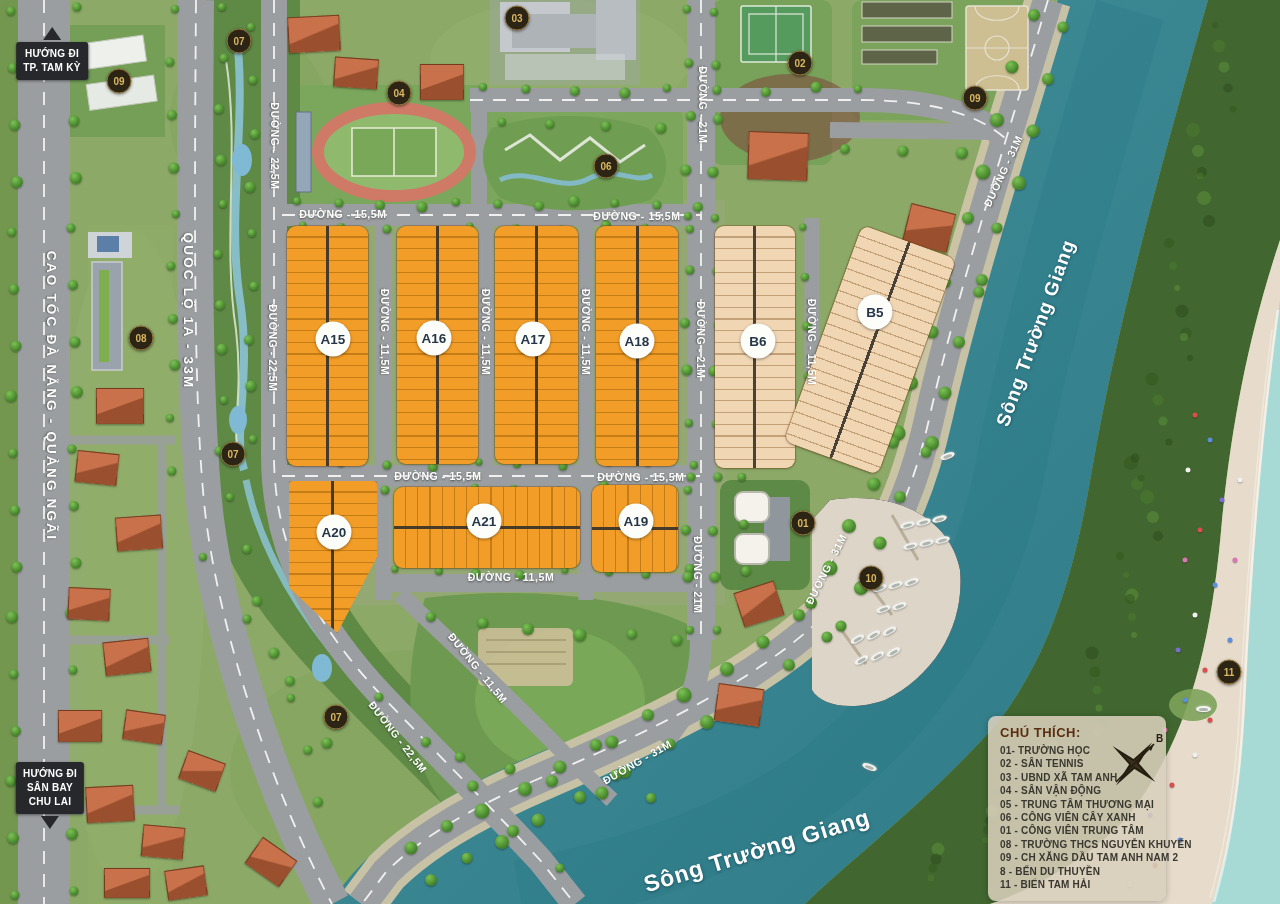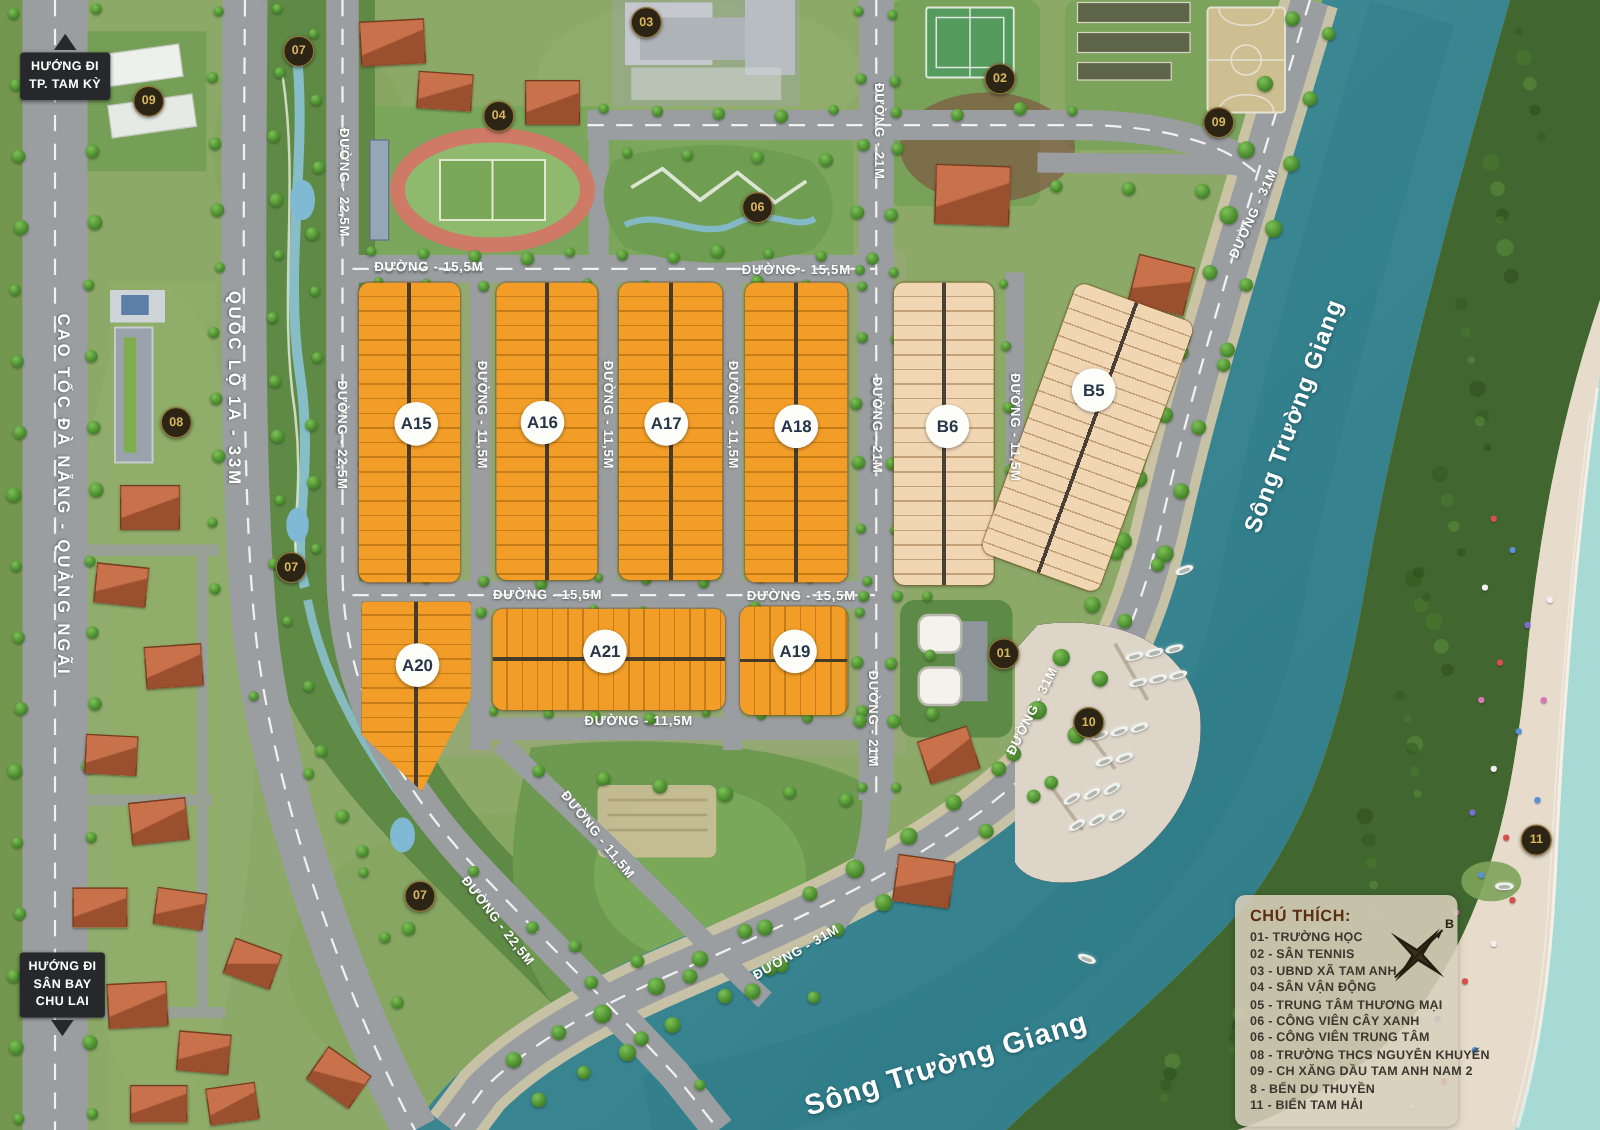--- a/index.html
+++ b/index.html
@@ -627,21 +627,21 @@
   <div id="ui">
     <div class="legend">
       <div class="legend-title">CHÚ THÍCH:</div>
       <div id="legend-items">
           <div class="legend-item">01- TRƯỜNG HỌC</div>
           <div class="legend-item">02 - SÂN TENNIS</div>
           <div class="legend-item">03 - UBND XÃ TAM ANH</div>
           <div class="legend-item">04 - SÂN VẬN ĐỘNG</div>
           <div class="legend-item">05 - TRUNG TÂM THƯƠNG MẠI</div>
           <div class="legend-item">06 - CÔNG VIÊN CÂY XANH</div>
-          <div class="legend-item">06 - CÔNG VIÊN TRUNG TÂM</div>
+          <div class="legend-item">01 - CÔNG VIÊN TRUNG TÂM</div>
           <div class="legend-item">08 - TRƯỜNG THCS NGUYỄN KHUYẾN</div>
           <div class="legend-item">09 - CH XĂNG DẦU TAM ANH NAM 2</div>
           <div class="legend-item">8 - BẾN DU THUYỀN</div>
           <div class="legend-item">11 - BIỂN TAM HẢI</div>
         </div>
     </div>
     <svg class="compass" width="64" height="64" viewBox="0 0 64 64">
       <g transform="rotate(40 30 34)" fill="#241e10">
         <polygon points="30,6 33.5,30.5 58,34 33.5,37.5 30,62 26.5,37.5 2,34 26.5,30.5"></polygon>
         <polygon points="30,20 31.8,32.2 44,34 31.8,35.8 30,48 28.2,35.8 16,34 28.2,32.2" fill="#3a301c"></polygon>

